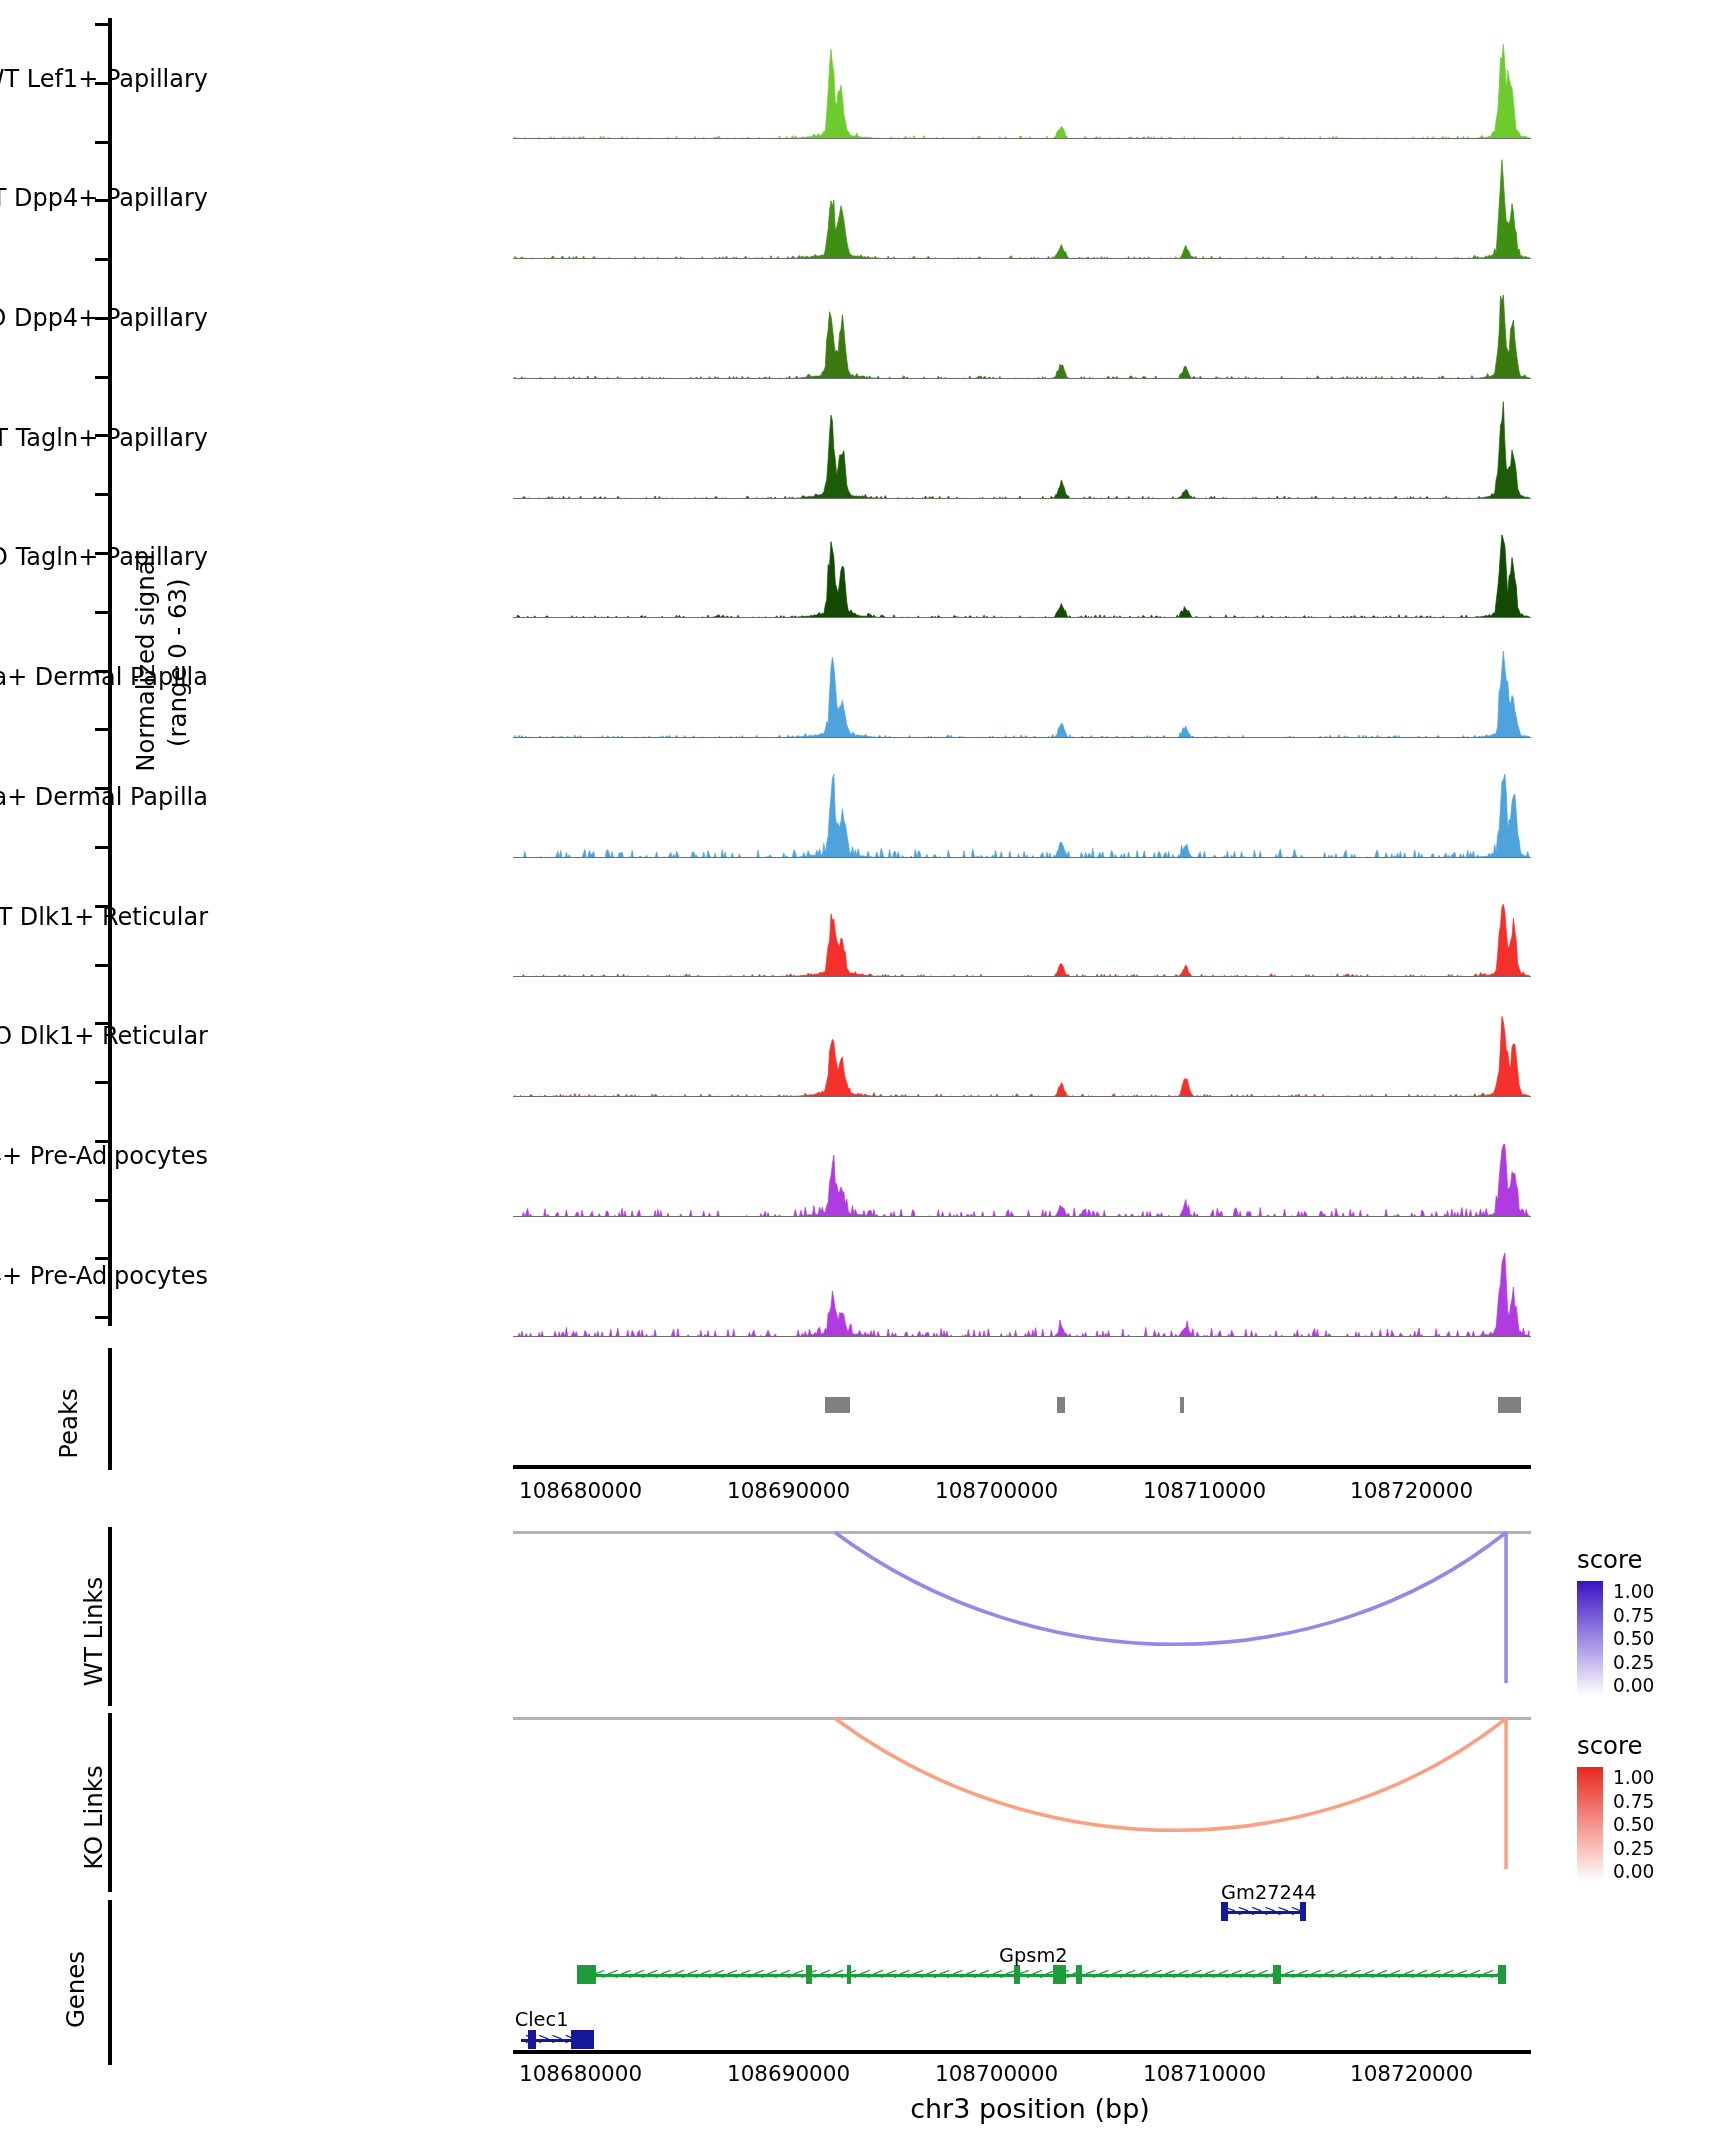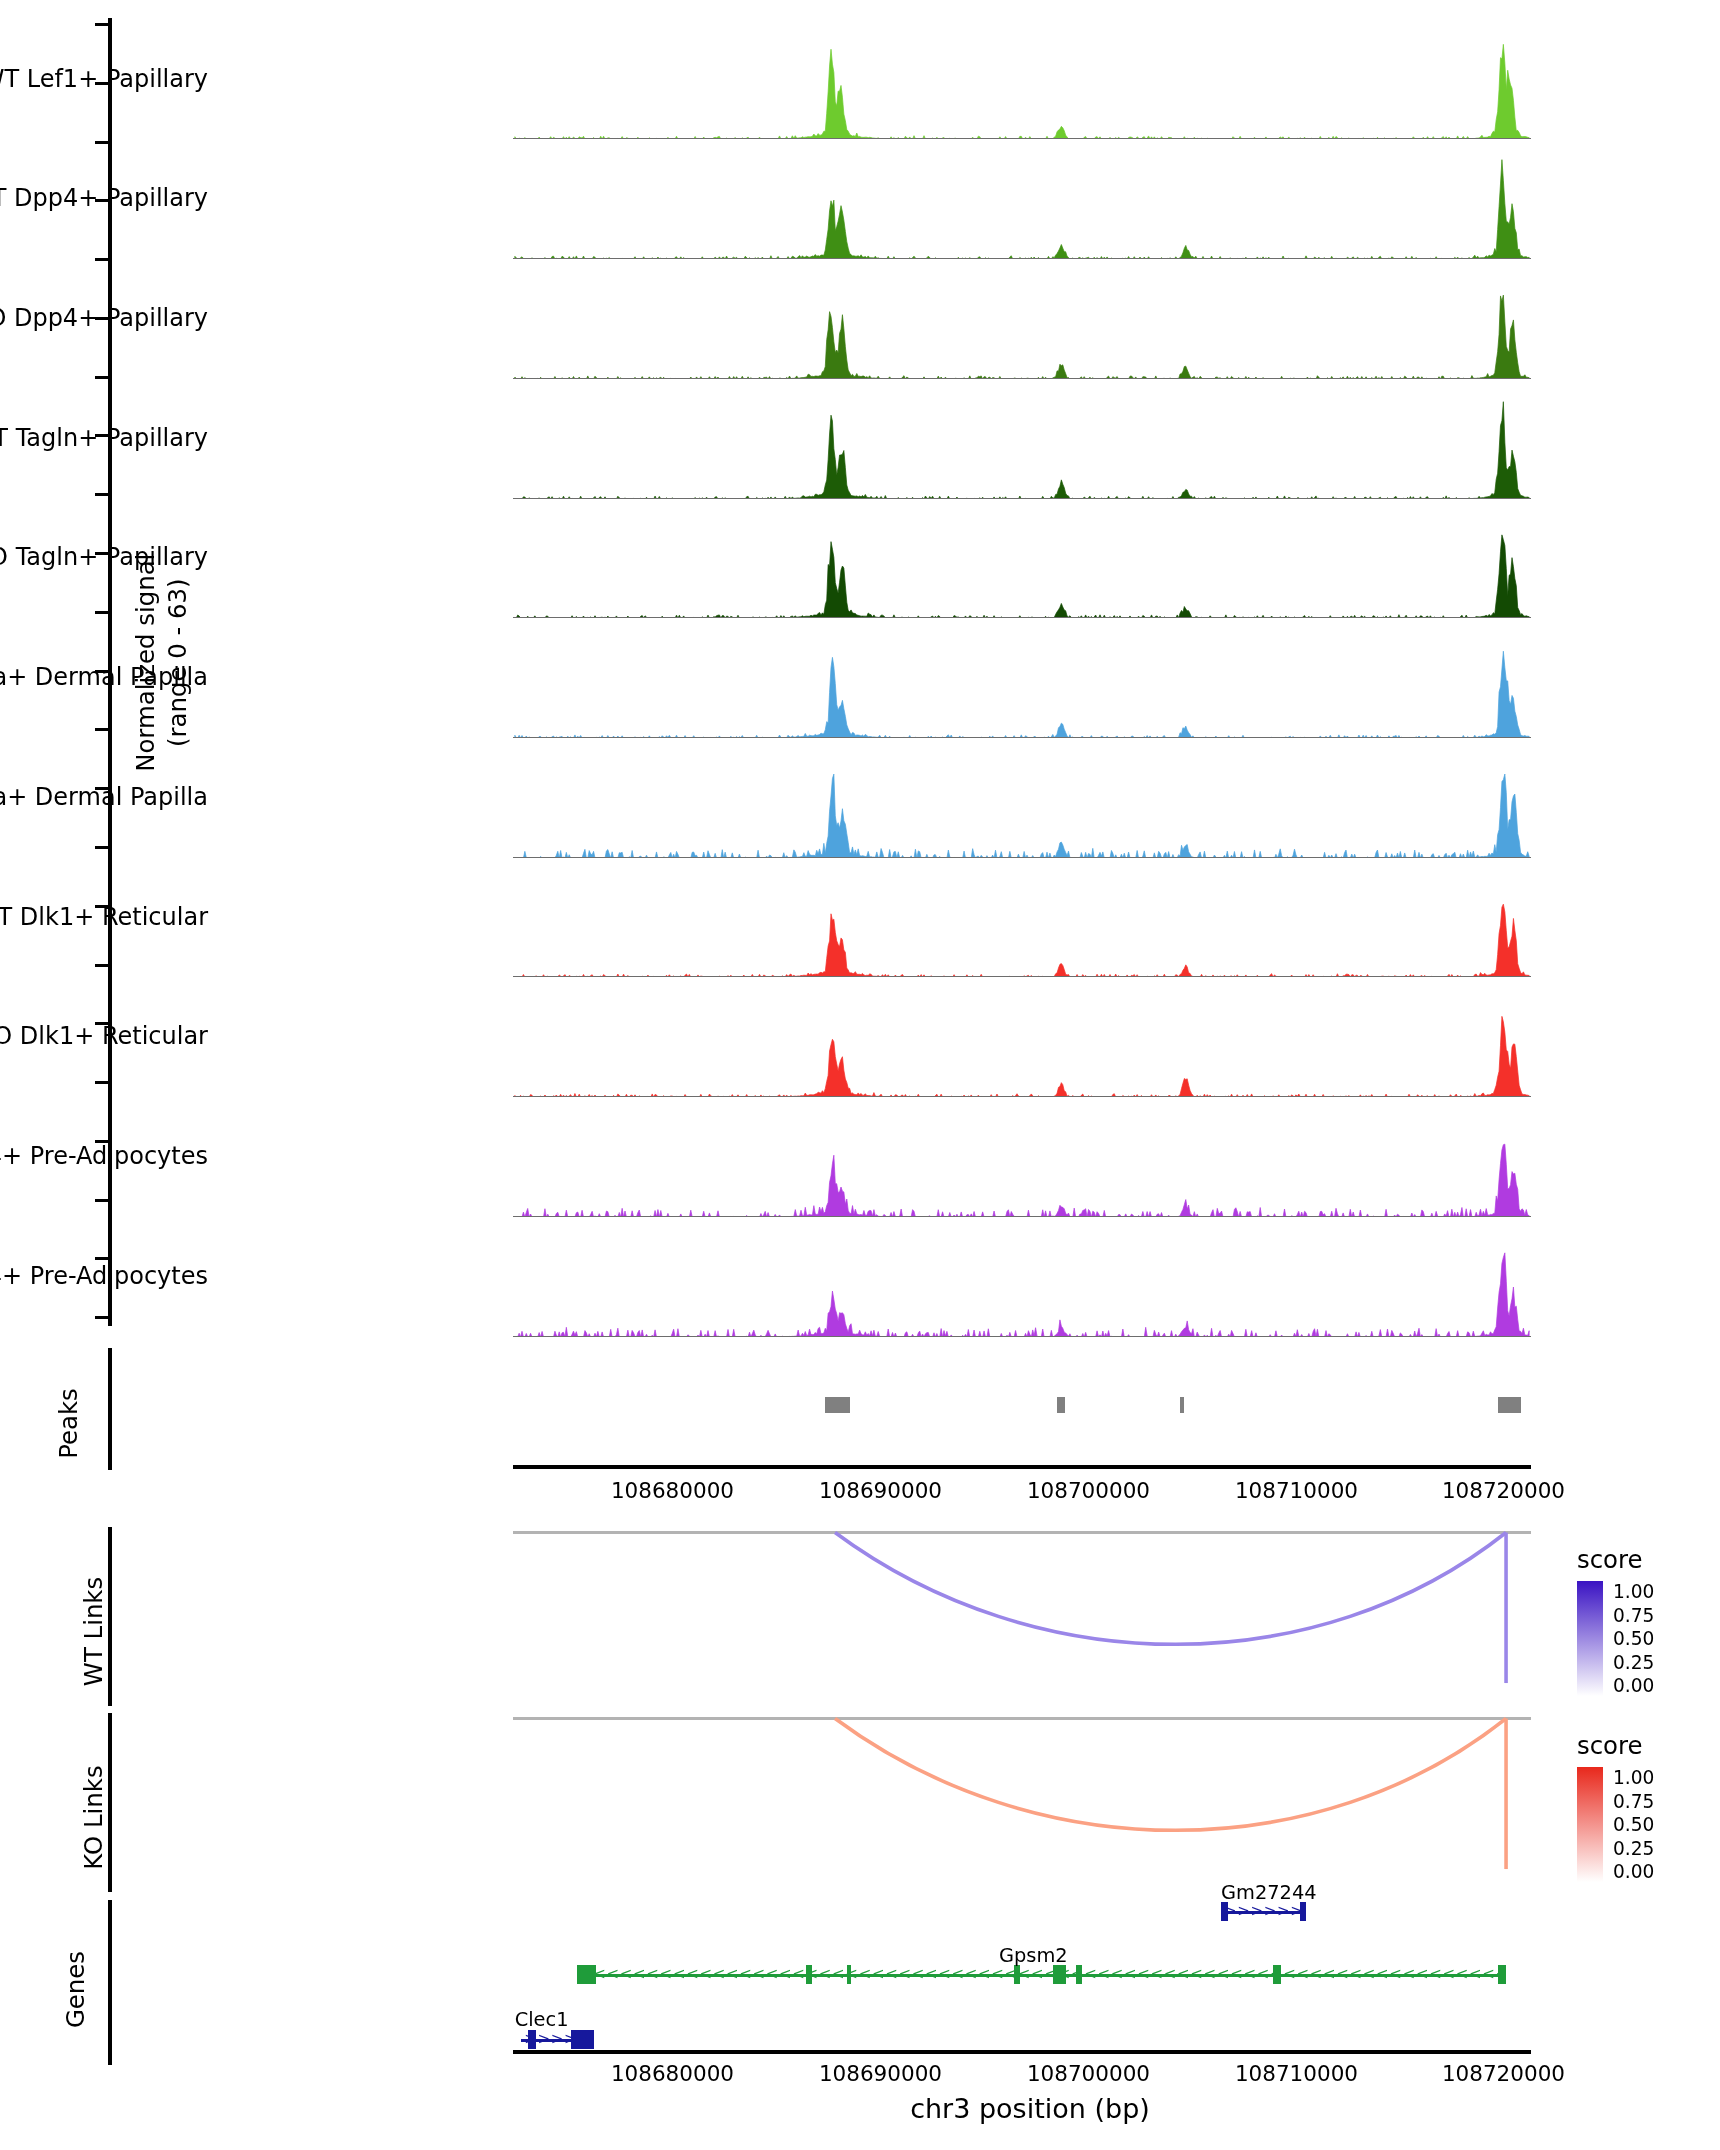--- a/index.html
+++ b/index.html
@@ -62,21 +62,21 @@
   .peak-block { position:absolute; background:#808080; height:16px; top:49px; }
 
   
   #peaks-axis {
     position:absolute; left:513px; top:1465px; width:1018px; height:4.3px;
     background:#000000;
   }
   .axis-tick-label {
     position:absolute;
     font-size:21.5px;
-    text-align:right;
+    text-align:left;
     width:215px;
   }
 
   
   .links-panel { position:absolute; left:513px; width:1018px; height:165px; }
   .links-panel .topline {
     position:absolute; left:0; right:0; top:0; height:2.9px; background:#b3b3b3;
   }
   .links-panel svg { position:absolute; left:0; top:0; }
 

